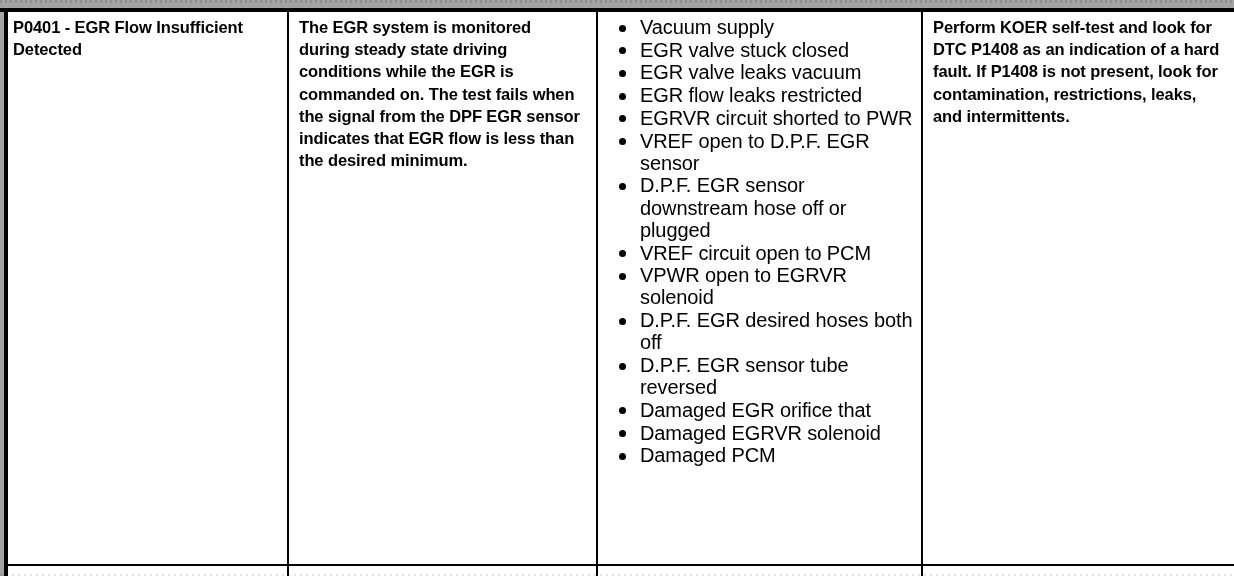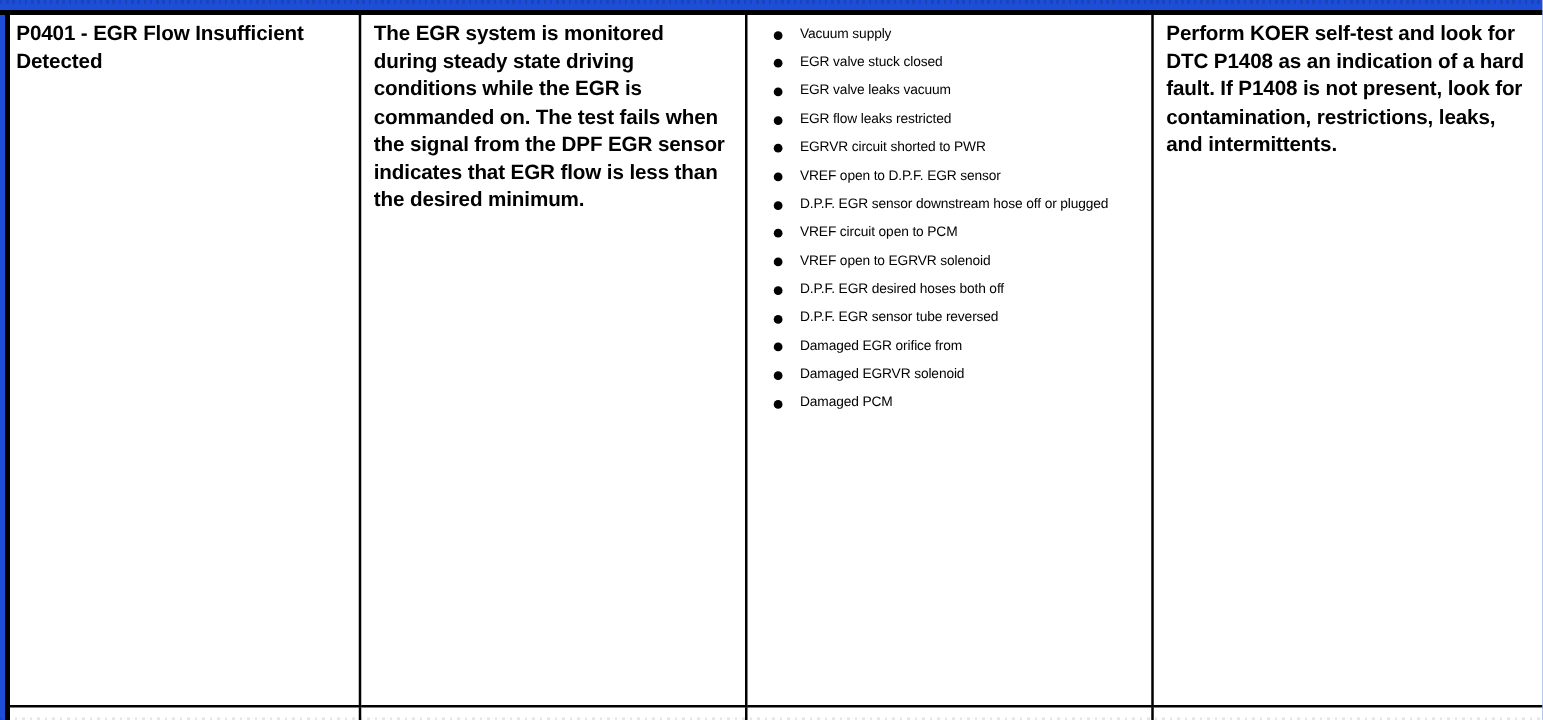--- a/index.html
+++ b/index.html
@@ -14,21 +14,21 @@
     overflow: hidden;
     font-family: "Liberation Sans", sans-serif;
     color: #000000;
     -webkit-font-smoothing: none;
   }
 
   #page {
     position: relative;
     width: 1234px;
     height: 576px;
-    background: #1d4ed8;
+    background: #a3a3a3;
   }
 
   
   .dtc-table {
     position: absolute;
     left: 4px;
     top: 8px;
     width: 1230px;
     border-collapse: collapse;
     table-layout: fixed;
@@ -90,21 +90,21 @@
 
   
   ul.cause-list {
     list-style: none;
     margin: 0;
     padding: 8px 6px 4px 0;
   }
   ul.cause-list li {
     position: relative;
     padding-left: 42px;
-    font-size: 11px;
+    font-size: 20px;
     line-height: 22.2px;
     letter-spacing: -0.1px;
     margin: 0 0 0.5px 0;
   }
   ul.cause-list li .bullet-mark {
     position: absolute;
     left: 21px;
     top: 8.5px;
     width: 7px;
     height: 7px;
@@ -188,33 +188,33 @@
             <li>
               <span class="bullet-mark"></span>
               <span>D.P.F. EGR sensor downstream hose off or plugged</span>
             </li>
             <li>
               <span class="bullet-mark"></span>
               <span>VREF circuit open to PCM</span>
             </li>
             <li>
               <span class="bullet-mark"></span>
-              <span>VREF open to EGRVR solenoid</span>
+              <span>VPWR open to EGRVR solenoid</span>
             </li>
             <li>
               <span class="bullet-mark"></span>
               <span>D.P.F. EGR desired hoses both off</span>
             </li>
             <li>
               <span class="bullet-mark"></span>
               <span>D.P.F. EGR sensor tube reversed</span>
             </li>
             <li>
               <span class="bullet-mark"></span>
-              <span>Damaged EGR orifice from</span>
+              <span>Damaged EGR orifice that</span>
             </li>
             <li>
               <span class="bullet-mark"></span>
               <span>Damaged EGRVR solenoid</span>
             </li>
             <li>
               <span class="bullet-mark"></span>
               <span>Damaged PCM</span>
             </li>
           </ul>

